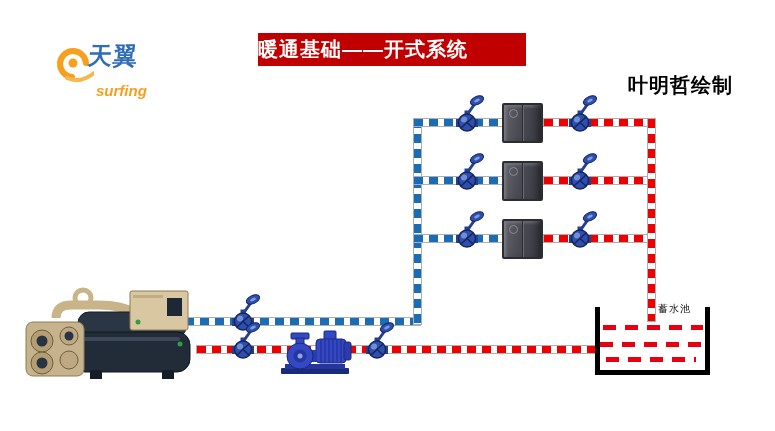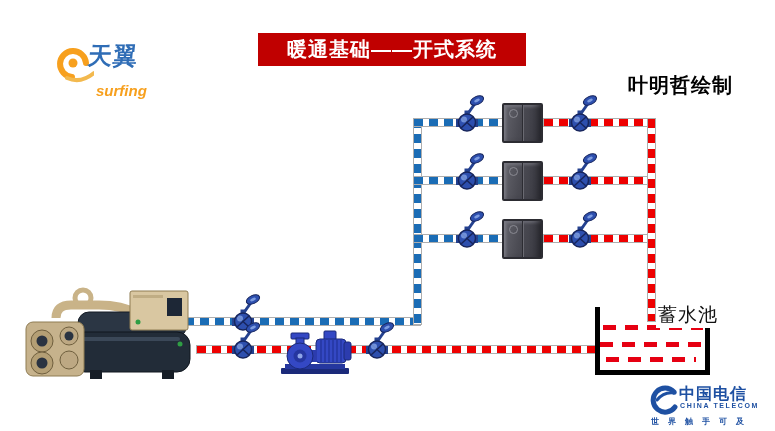--- a/index.html
+++ b/index.html
@@ -3,21 +3,21 @@
 <meta charset="utf-8">
 <style>
   html,body{margin:0;padding:0;background:#fff;}
   .slide{
     position:relative;width:775px;height:431px;background:#ffffff;overflow:hidden;
     font-family:"Liberation Sans","DejaVu Sans",sans-serif;
   }
   
   .banner{
     position:absolute;left:258px;top:33px;width:268px;height:33px;
-    background:#c00000;color:#ffffff;display:flex;align-items:center;justify-content:center;
+    background:#c00000;color:#ffffff;display:flex;align-items:center;
     font-size:20px;font-weight:bold;letter-spacing:1px;
   }
   .credit{
     position:absolute;left:628px;top:72px;width:140px;height:24px;
     font-size:20px;color:#000;letter-spacing:1px;font-weight:bold;
   }
   
   .surfing{position:absolute;left:52px;top:40px;width:110px;height:52px;}
   .surfing .swirl{position:absolute;left:0;top:3px;}
   .surfing .cn{position:absolute;left:36px;top:0px;font-size:24px;font-weight:bold;
@@ -40,21 +40,21 @@
     box-shadow:inset -8px 0 9px -6px #1d1d22, inset 2px 2px 3px rgba(160,160,170,.45);
   }
   .fcu::before{content:"";position:absolute;left:18px;top:0;width:1px;height:100%;
     background:#2c2c32;box-shadow:1px 0 0 #6a6a72;}
   .fcu::after{content:"";position:absolute;left:5px;top:4px;width:7px;height:7px;
     border:1px solid #8a8a92;border-radius:50%;}
   
   .tank-wall{position:absolute;background:#000;z-index:2;}
   .water{position:absolute;height:5px;z-index:2;
     background:repeating-linear-gradient(90deg,#e60012 0 13px,transparent 13px 22px);}
-  .tank-label{position:absolute;left:656px;top:302px;font-size:19px;color:#111;
+  .tank-label{position:absolute;left:656px;top:302px;font-size:10px;color:#111;
     background:#fff;padding:0 2px;z-index:5;letter-spacing:1px;}
   
   .valve{position:absolute;width:32px;height:42px;z-index:4;}
   .chiller{position:absolute;left:20px;top:286px;z-index:3;}
   .pump{position:absolute;left:279px;top:327px;z-index:4;}
   
   .telecom{position:absolute;left:645px;top:383px;width:128px;height:46px;color:#1e50a2;}
   .telecom .glyph{position:absolute;left:2px;top:2px;}
   .telecom .cn{position:absolute;left:34px;top:1px;font-size:16px;font-weight:bold;
     letter-spacing:1px;white-space:nowrap;}
@@ -190,23 +190,14 @@
   </svg>
 
   <div class="tank-wall" style="left:595px;top:307px;width:5px;height:68px;"></div>
   <div class="tank-wall" style="left:705px;top:307px;width:5px;height:68px;"></div>
   <div class="tank-wall" style="left:595px;top:370px;width:115px;height:5px;"></div>
   <div class="water" style="left:603px;top:325px;width:100px;"></div>
   <div class="water" style="left:600px;top:342px;width:103px;"></div>
   <div class="water" style="left:606px;top:357px;width:90px;"></div>
   <div class="tank-label">蓄水池</div>
 
-  <div class="telecom">
-    <svg class="glyph" width="32" height="30">
-      <path d="M27 7 a12 12 0 1 0 1 15" fill="none" stroke="#1e50a2" stroke-width="5" stroke-linecap="round"></path>
-      <path d="M10 15 q7 -9 18 -7" fill="none" stroke="#1e50a2" stroke-width="3" stroke-linecap="round"></path>
-    </svg>
-    <span class="cn">中国电信</span>
-    <span class="en">CHINA TELECOM</span>
-    <span class="slogan">世界触手可及</span>
-  </div>
 
 </div>
 
 </body></html>

